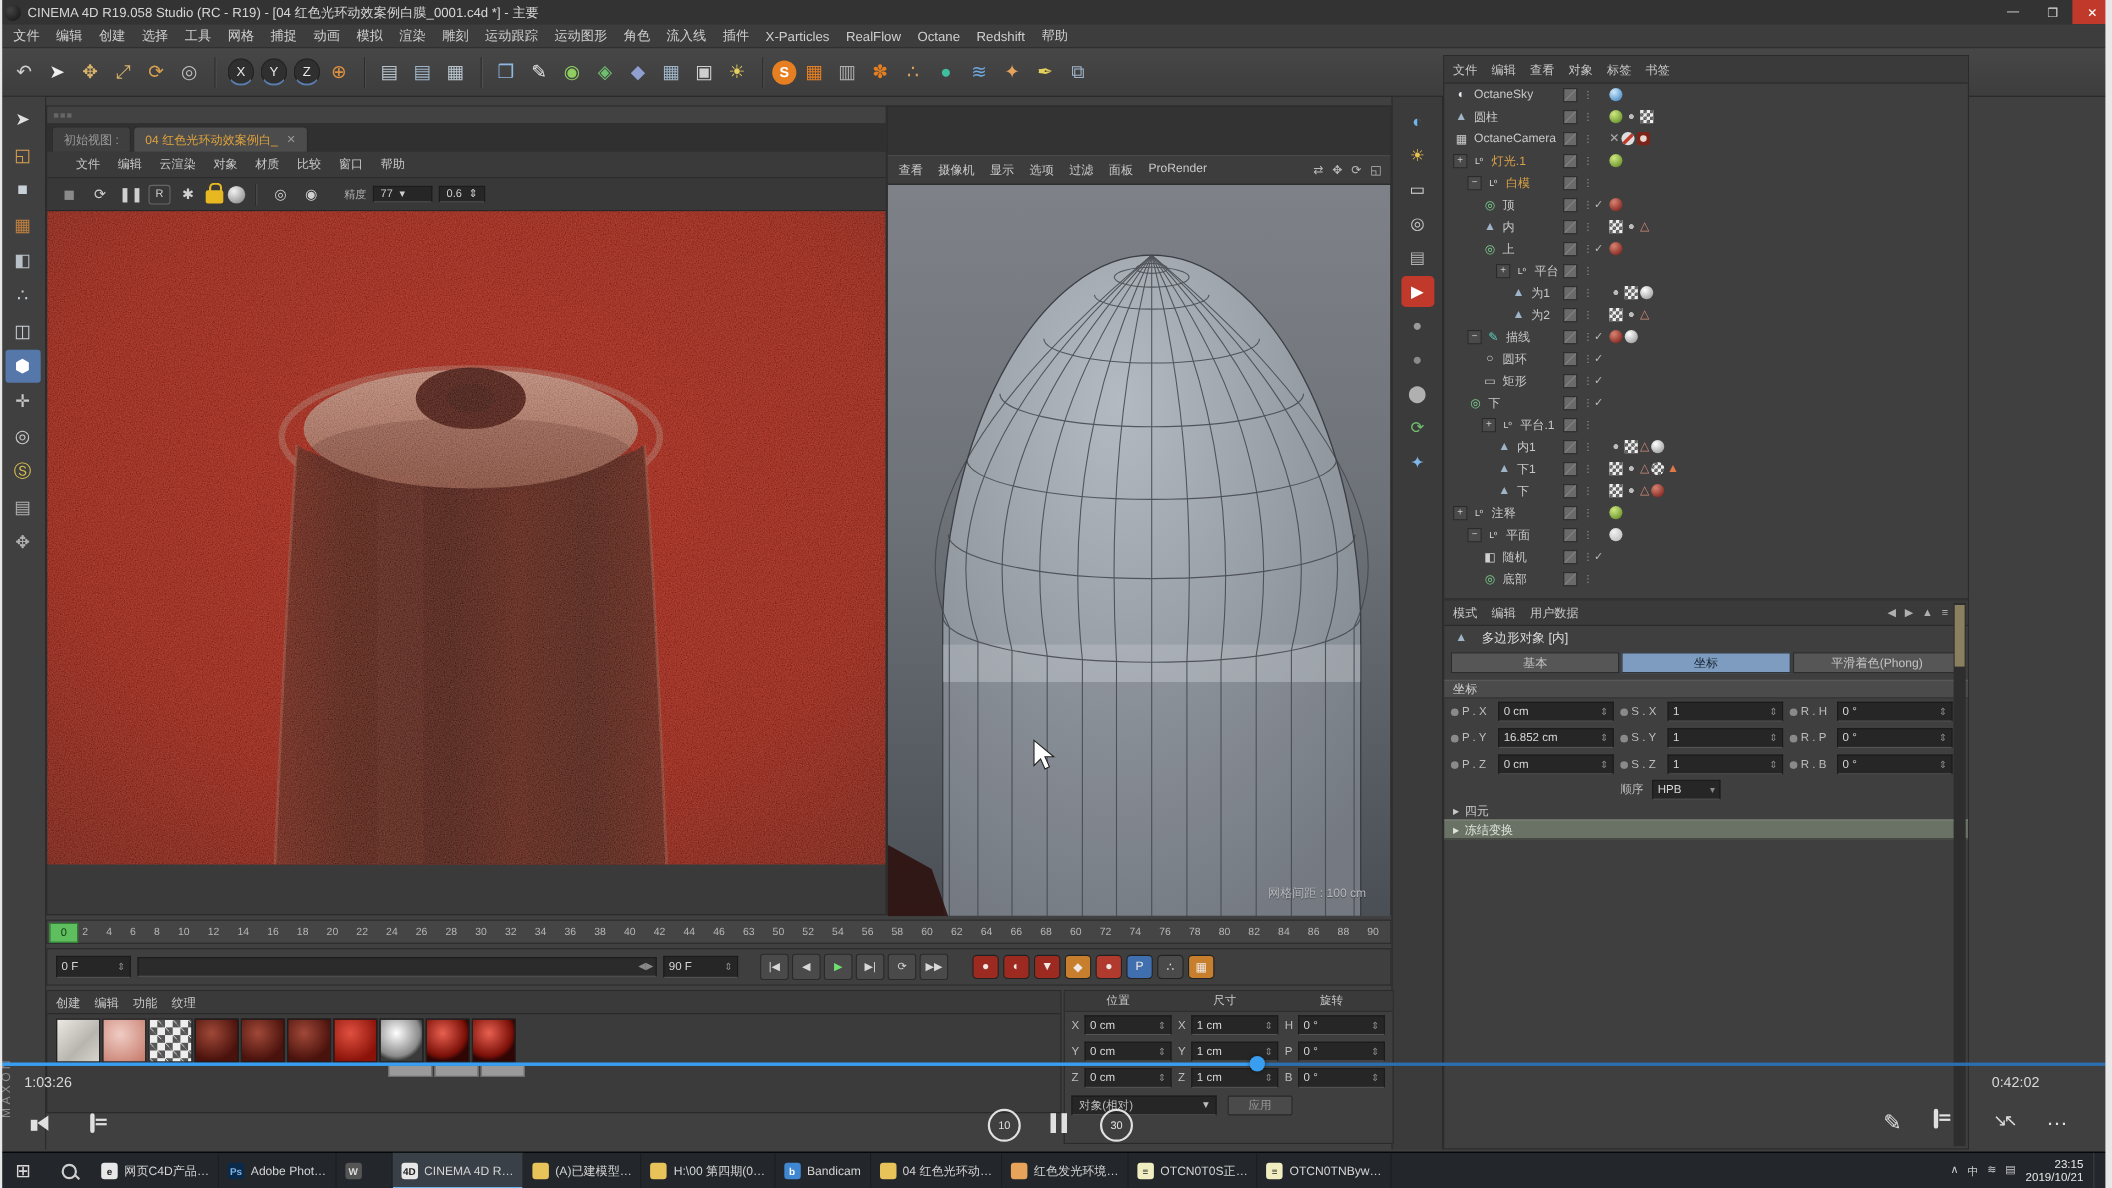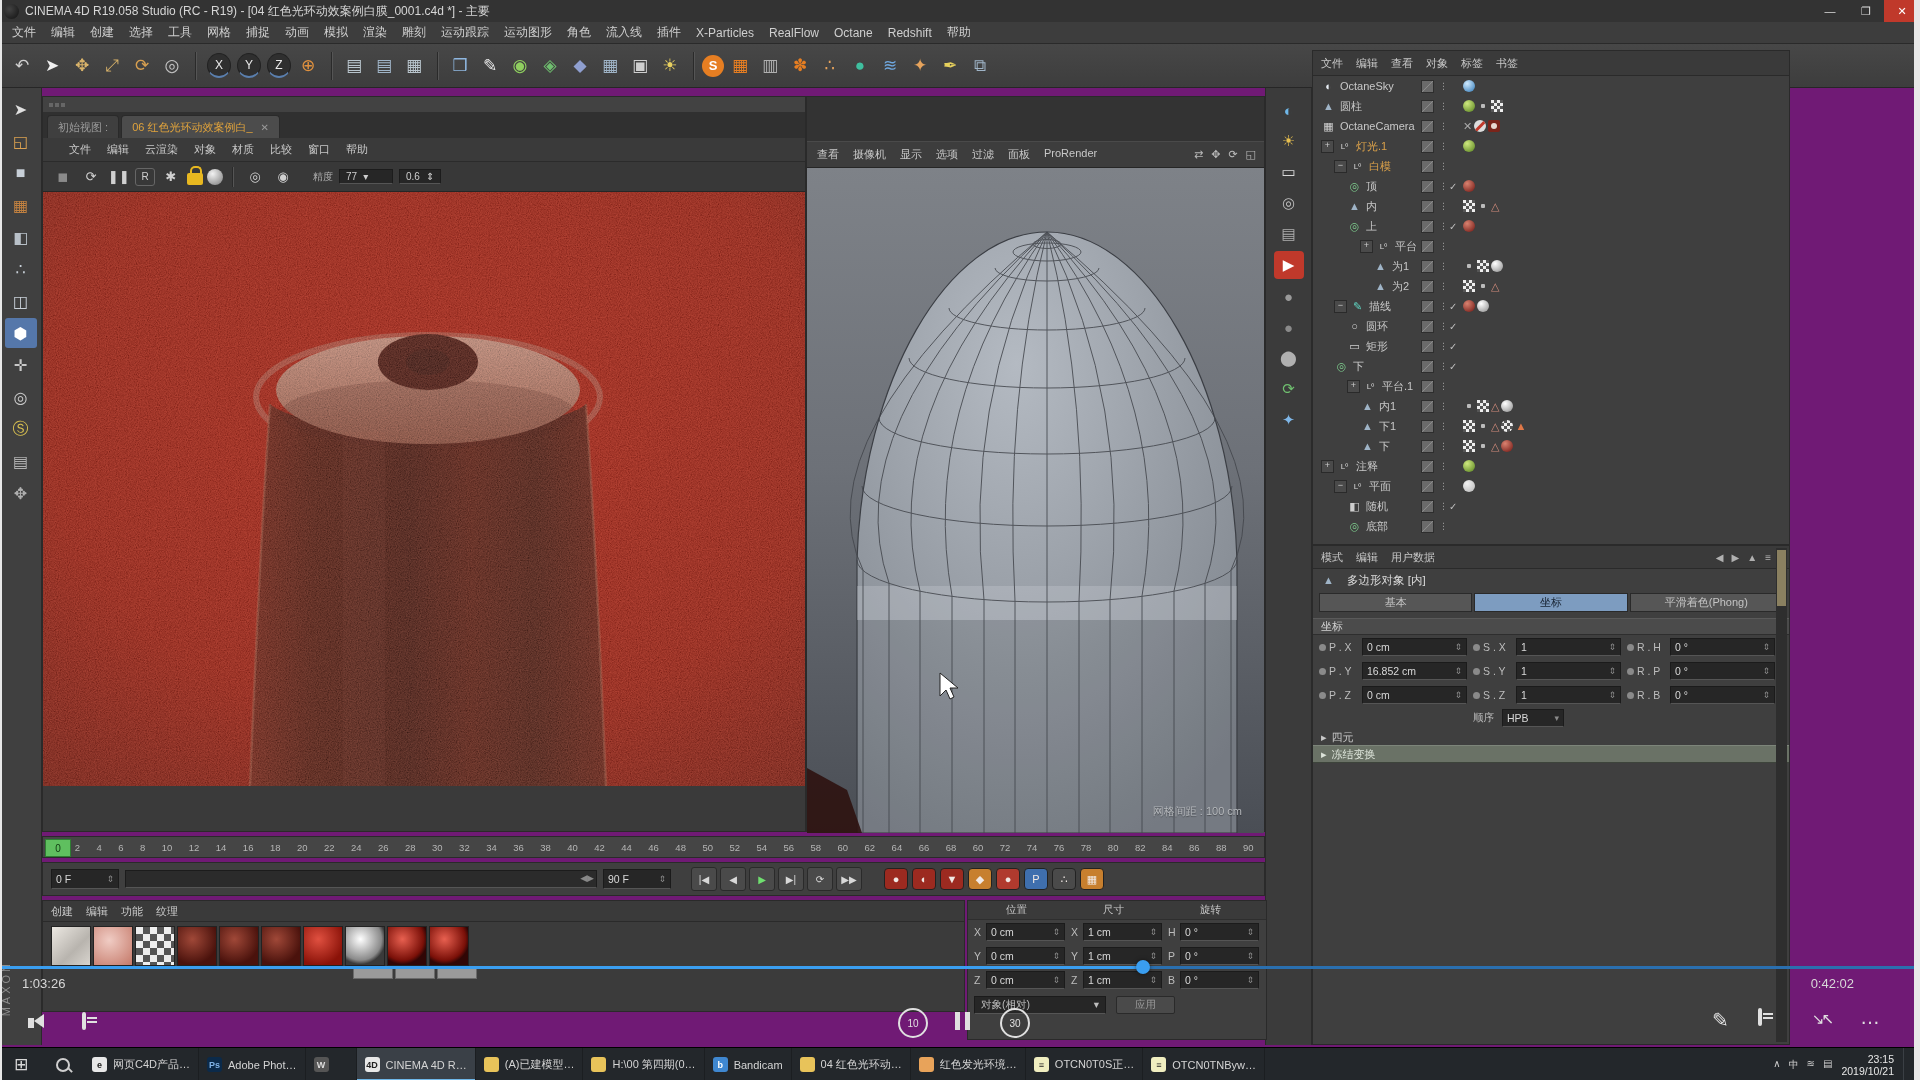--- a/index.html
+++ b/index.html
@@ -1,16 +1,16 @@
 <!DOCTYPE html>
 <html><head>
 <meta charset="utf-8">
 <style>
   html,body{margin:0;padding:0;background:#111;}
-  .screen{position:relative;width:1920px;height:1080px;background:#701a75;overflow:hidden;
+  .screen{position:relative;width:1920px;height:1080px;background:#404040;overflow:hidden;
     font-family:"Liberation Sans","DejaVu Sans",sans-serif;color:#c8c8c8;font-size:12px;}
   .abs{position:absolute;}
   
   .titlebar{left:0;top:0;width:1920px;height:22px;background:#333333;border-bottom:1px solid #1e1e1e;display:flex;align-items:center;}
   .title-ico{width:15px;height:15px;border-radius:50%;background:radial-gradient(circle at 35% 35%,#444,#111);margin:0 6px 0 4px;}
   .titlebar .txt{color:#d6d6d6;font-size:12px;}
   .winbtns{margin-left:auto;display:flex;height:22px;}
   .winbtn{width:36px;height:22px;display:flex;align-items:center;justify-content:center;color:#ddd;font-size:11px;}
   .winbtn.close{background:#c0392b;color:#fff;}
   .menubar{left:0;top:22px;width:1920px;height:22px;background:#3d3d3d;border-bottom:1px solid #2a2a2a;display:flex;align-items:center;gap:15px;padding-left:12px;box-sizing:border-box;}
@@ -269,21 +269,21 @@
     <div class="lv-grip">
         <i></i>
         <i></i>
         <i></i>
       </div>
     <div class="lv-tabs">
       <span class="lv-tab">
           <span>初始视图 :</span>
         </span>
       <span class="lv-tab active">
-          <span>06 红色光环动效案例白_</span>
+          <span>04 红色光环动效案例白_</span>
           <span class="x">✕</span>
         </span>
     </div>
     <div class="lv-menus" id="lv-menus">
         <span>文件</span>
         <span>编辑</span>
         <span>云渲染</span>
         <span>对象</span>
         <span>材质</span>
         <span>比较</span>
@@ -847,21 +847,21 @@
       <span>28</span>
       <span>30</span>
       <span>32</span>
       <span>34</span>
       <span>36</span>
       <span>38</span>
       <span>40</span>
       <span>42</span>
       <span>44</span>
       <span>46</span>
-      <span>48</span>
+      <span>63</span>
       <span>50</span>
       <span>52</span>
       <span>54</span>
       <span>56</span>
       <span>58</span>
       <span>60</span>
       <span>62</span>
       <span>64</span>
       <span>66</span>
       <span>68</span>

